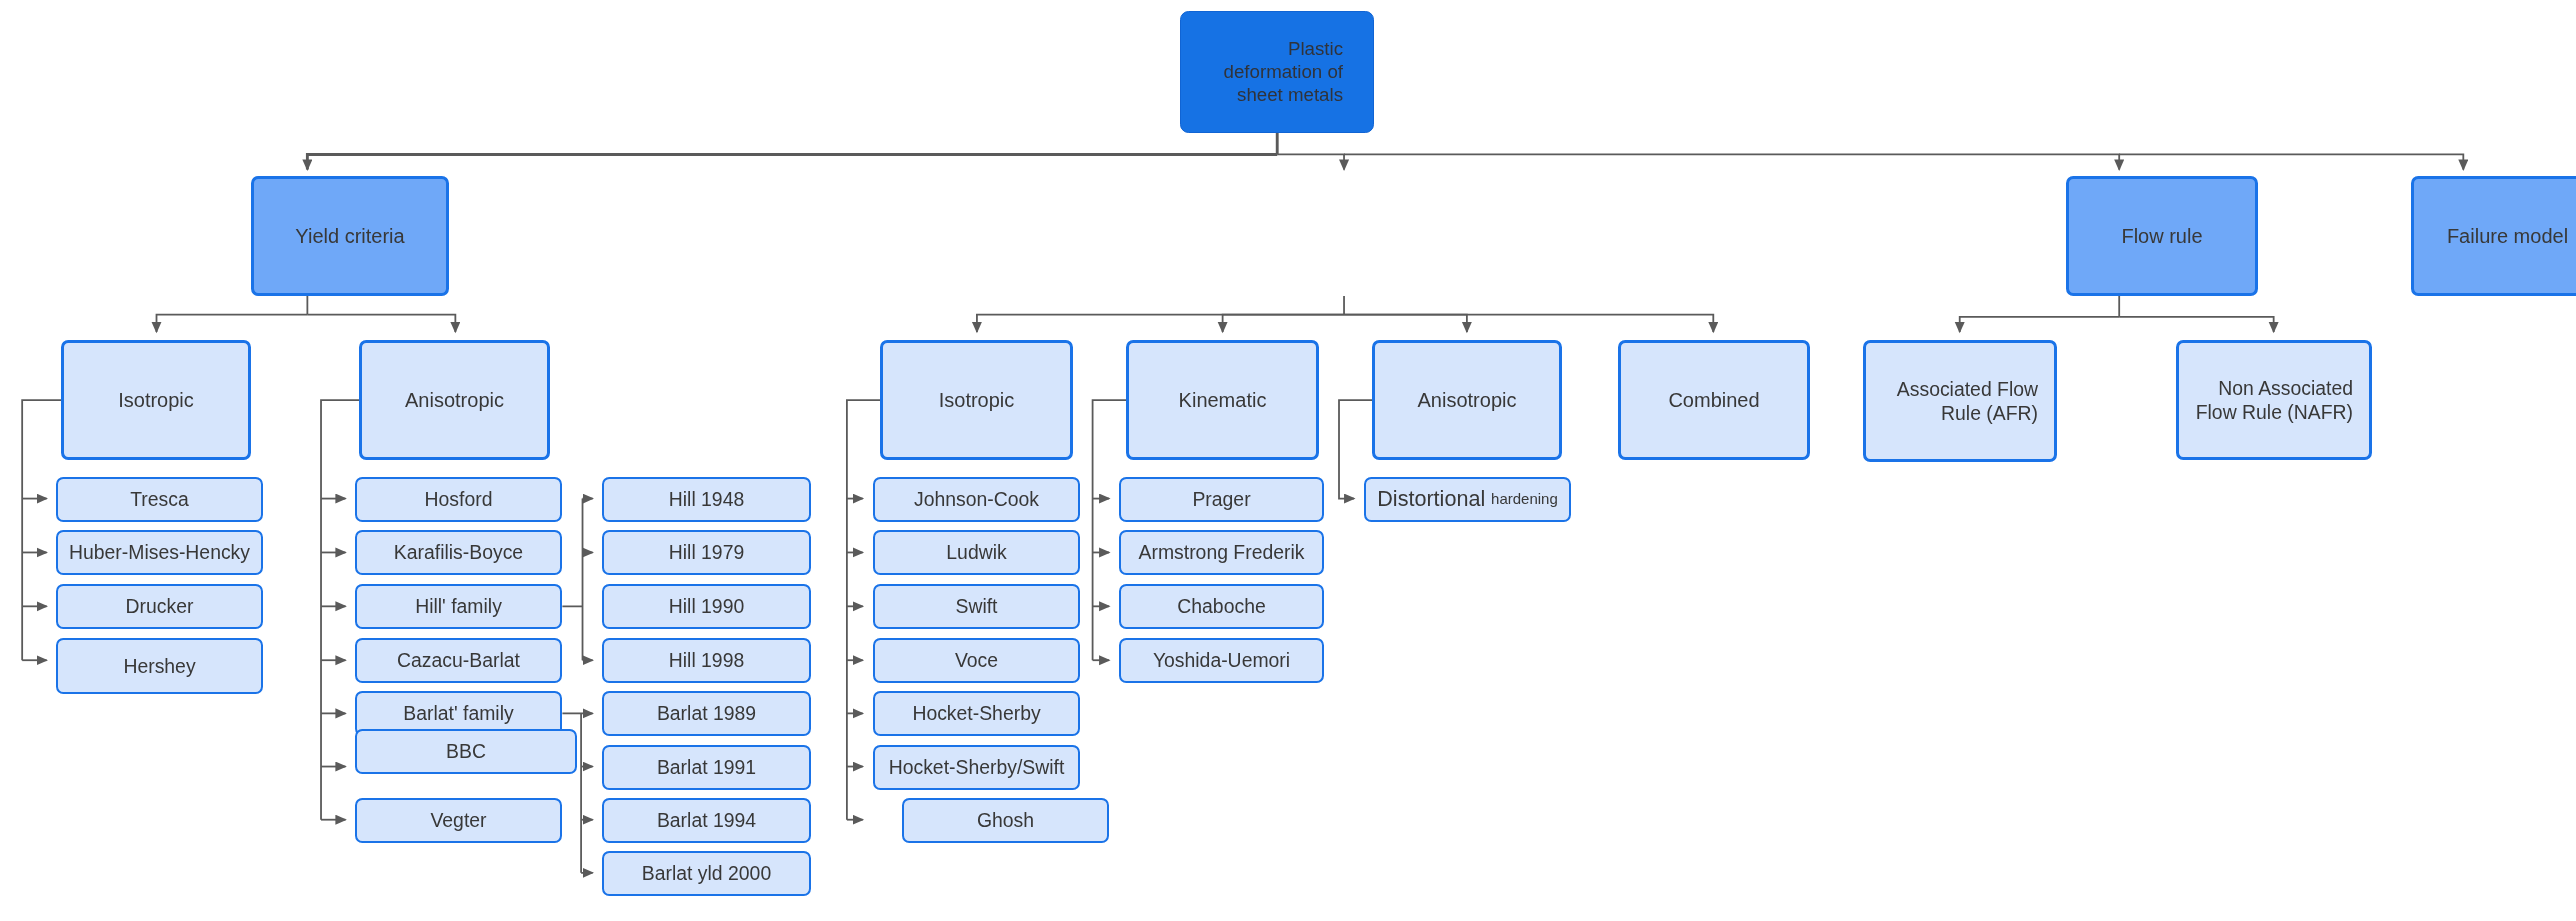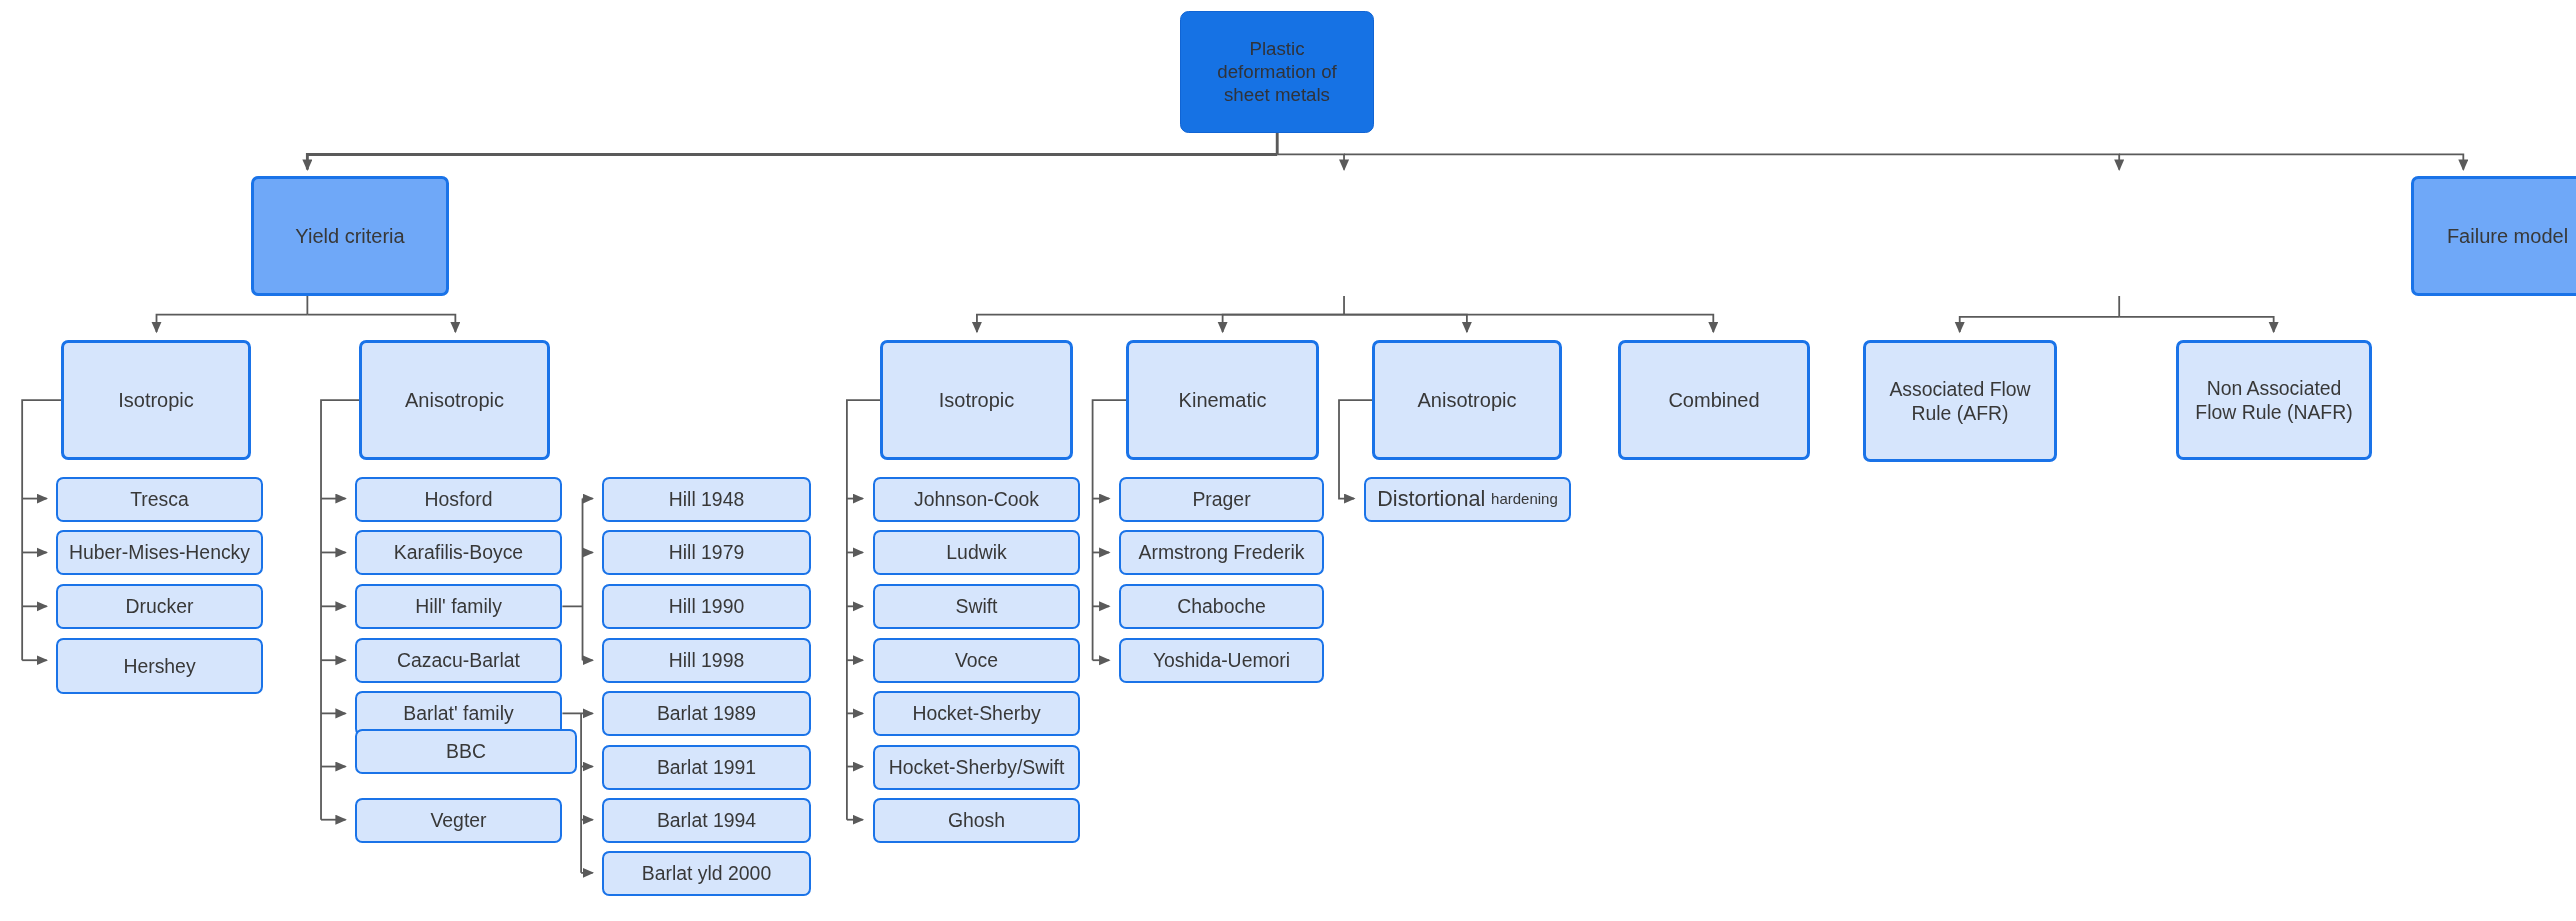--- a/index.html
+++ b/index.html
@@ -3,21 +3,21 @@
 <meta charset="utf-8">
 <style>
   html,body{margin:0;padding:0;background:#ffffff;}
   .canvas{
     position:relative;width:2576px;height:921px;background:#ffffff;
     font-family:"Liberation Sans",sans-serif;color:#383838;overflow:hidden;
   }
   .edges{position:absolute;left:0;top:0;}
   .node{
     position:absolute;display:flex;align-items:center;justify-content:center;
-    text-align:center;box-sizing:border-box;line-height:1.25;cursor:default;
+    text-align:right;box-sizing:border-box;line-height:1.25;cursor:default;
   }
   .root{
     background:#1672e4;border:1.4px solid #1064d4;border-radius:8.6px;
     color:#30333a;font-size:18.7px;padding:0 30px;
   }
   .branch{
     background:#6fa8f8;border:3.6px solid #1a73e8;border-radius:7.2px;
     font-size:20px;padding:0 10px;margin-left:43px;
   }
   .sub{
@@ -108,20 +108,23 @@
     </g>
   </svg>
 
   <div class="node root" style="left:1180px;top:10.8px;width:194px;height:122px">
     <span>Plastic deformation of sheet metals</span>
   </div>
 
   <div class="node branch" style="left:208px;top:176px;width:198px;height:120px">
     <span>Yield criteria</span>
   </div>
+  <div class="node branch" style="left:2023px;top:176px;width:192px;height:120px">
+    <span>Flow rule</span>
+  </div>
   <div class="node branch" style="left:2368px;top:176px;width:193px;height:120px">
     <span>Failure model</span>
   </div>
 
   <div class="node sub" style="left:61px;top:340px;width:190px;height:120px">
     <span>Isotropic</span>
   </div>
   <div class="node sub" style="left:359px;top:340px;width:191px;height:120px">
     <span>Anisotropic</span>
   </div>
@@ -215,21 +218,21 @@
   </div>
   <div class="node leaf" style="left:873px;top:638px;width:207px;height:45px">
     <span>Voce</span>
   </div>
   <div class="node leaf" style="left:873px;top:691px;width:207px;height:45px">
     <span>Hocket-Sherby</span>
   </div>
   <div class="node leaf" style="left:873px;top:745px;width:207px;height:45px">
     <span>Hocket-Sherby/Swift</span>
   </div>
-  <div class="node leaf" style="left:873px;top:798px;width:207px;height:45px">
+  <div class="node leaf" style="left:902px;top:798px;width:207px;height:45px">
     <span>Ghosh</span>
   </div>
 
   <div class="node leaf" style="left:1119px;top:477px;width:205px;height:45px">
     <span>Prager</span>
   </div>
   <div class="node leaf" style="left:1119px;top:530px;width:205px;height:45px">
     <span>Armstrong Frederik</span>
   </div>
   <div class="node leaf" style="left:1119px;top:584px;width:205px;height:45px">

